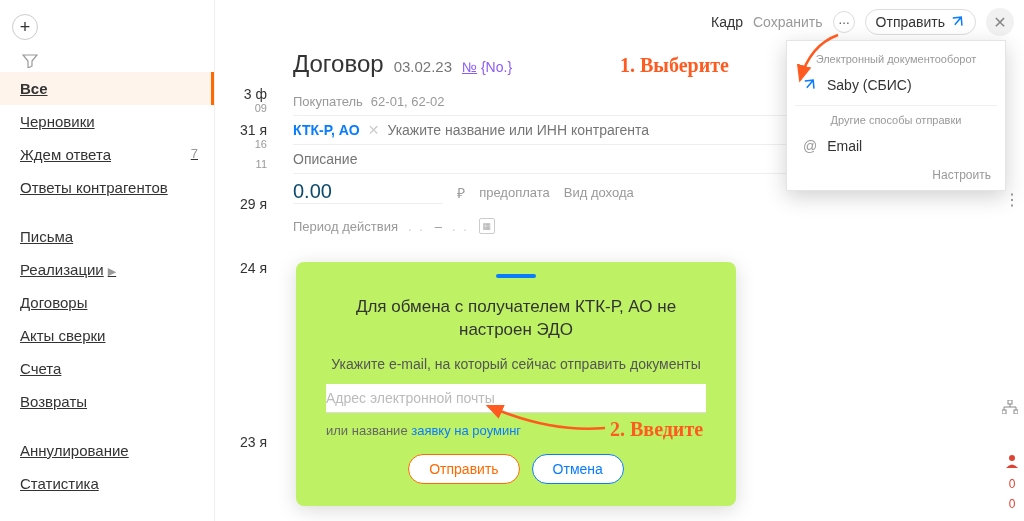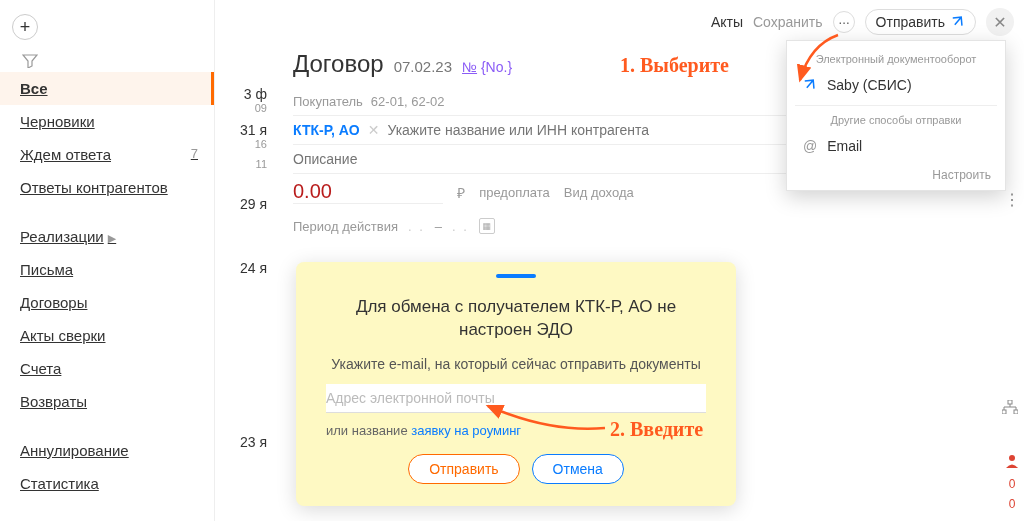--- a/index.html
+++ b/index.html
@@ -37,28 +37,28 @@
 .doc-num .numlabel { text-decoration: underline; }
 .doc-status { color: #999; font-size: 13px; margin-left: auto; padding-right: 20px; }
 
 .doc-body { padding: 4px 20px 0 18px; }
 .field-row { display: flex; align-items: center; gap: 8px; padding: 6px 0; border-bottom: 1px solid #eee; }
 .field-label { color: #999; font-size: 13px; }
 .field-value { color: #0a7cff; font-weight: 600; }
 .field-more { margin-left: auto; color: #999; font-size: 13px; display: flex; gap: 8px; align-items: center; }
 .field-input { border: none; outline: none; color: #999; font-size: 14px; flex: 1; background: transparent; }
 .amount-row { display: flex; gap: 14px; align-items: center; padding: 6px 0; }
-.amount { font-size: 20px; color: #b91c1c; width: 150px; border-bottom: 1px solid #eee; }
+.amount { font-size: 20px; color: #0c4a6e; width: 150px; border-bottom: 1px solid #eee; }
 .currency { color: #999; }
 .sub-link { color: #999; font-size: 13px; cursor: pointer; }
 .period-row { display: flex; align-items: center; gap: 10px; padding: 8px 0; color: #999; font-size: 13px; }
 .dot-input { letter-spacing: 2px; color: #ccc; }
 .cal-icon { width: 16px; height: 16px; border: 1px solid #ccc; border-radius: 2px; font-size: 9px; color: #aaa; display: flex; align-items: center; justify-content: center; }
 
-.popup { position: absolute; left: 296px; top: 262px; width: 440px; background: #fef9c3; border-radius: 8px; box-shadow: 0 4px 20px rgba(0,0,0,0.15); padding: 0 30px 22px 30px; text-align: center; }
+.popup { position: absolute; left: 296px; top: 262px; width: 440px; background: #bef264; border-radius: 8px; box-shadow: 0 4px 20px rgba(0,0,0,0.15); padding: 0 30px 22px 30px; text-align: center; }
 .popup-bar { width: 40px; height: 4px; background: #0a7cff; margin: 12px auto 18px auto; border-radius: 2px; }
 .popup-title { font-size: 17px; color: #333; margin-bottom: 14px; line-height: 1.35; }
 .popup-sub { font-size: 14px; color: #555; margin-bottom: 12px; }
 .popup-input { width: 100%; border: none; border-bottom: 1px solid #ddd; padding: 6px 0; font-size: 14px; text-align: left; outline: none; }
 .popup-input::placeholder { color: #bbb; }
 .popup-or { font-size: 13px; color: #666; margin-top: 10px; text-align: left; }
 .popup-or a { color: #0a7cff; text-decoration: none; cursor: pointer; }
 .popup-btns { display: flex; gap: 12px; justify-content: center; margin-top: 16px; }
 .btn { border-radius: 18px; padding: 6px 20px; font-size: 14px; cursor: pointer; background: #fff; }
 .btn-send { border: 1px solid #ff6a00; color: #ff6a00; }
@@ -101,24 +101,24 @@
   </div>
   <div class="sidebar-item">
     <span>Ждем ответа</span>
     <span class="count">7</span>
   </div>
   <div class="sidebar-item">
     <span>Ответы контрагентов</span>
   </div>
   <div class="sidebar-spacer"></div>
   <div class="sidebar-item">
+    <span>Письма</span>
+  </div>
+  <div class="sidebar-item">
     <span><span>Реализации</span><span class="chevron">▶</span></span>
-  </div>
-  <div class="sidebar-item">
-    <span>Письма</span>
   </div>
   <div class="sidebar-item">
     <span>Договоры</span>
   </div>
   <div class="sidebar-item">
     <span>Акты сверки</span>
   </div>
   <div class="sidebar-item">
     <span>Счета</span>
   </div>
@@ -152,37 +152,37 @@
   <div class="timeline-item" style="margin-top:40px">
     <div class="timeline-date">24 я</div>
   </div>
   <div class="timeline-item" style="margin-top:150px">
     <div class="timeline-date">23 я</div>
   </div>
 </div>
 
 <div class="main">
   <div class="main-toolbar">
-    <span class="toolbar-link dark">Акты</span>
+    <span class="toolbar-link dark">Кадр</span>
     <span class="toolbar-link">Сохранить</span>
     <div class="more-btn">···</div>
     <div class="send-pill">
       <span>Отправить</span>
       <span class="bird">
         <svg width="14" height="12" viewBox="0 0 14 12">
             <path d="M1 7 L7 1 L13 7 M7 1 V11" stroke="#0a7cff" stroke-width="1.5" fill="none" transform="rotate(40 7 6)"></path>
           </svg>
       </span>
     </div>
     <div class="close-x">✕</div>
   </div>
 
   <div class="doc-header">
     <span class="doc-title">Договор</span>
-    <span class="doc-date">07.02.23</span>
+    <span class="doc-date">03.02.23</span>
     <span class="doc-num">
       <span class="numlabel">№</span>
       <span>{No.}</span>
     </span>
     <span class="doc-status">Не оплачен</span>
   </div>
 
   <div class="doc-body">
     <div class="field-row">
       <span class="field-label">Покупатель</span>

